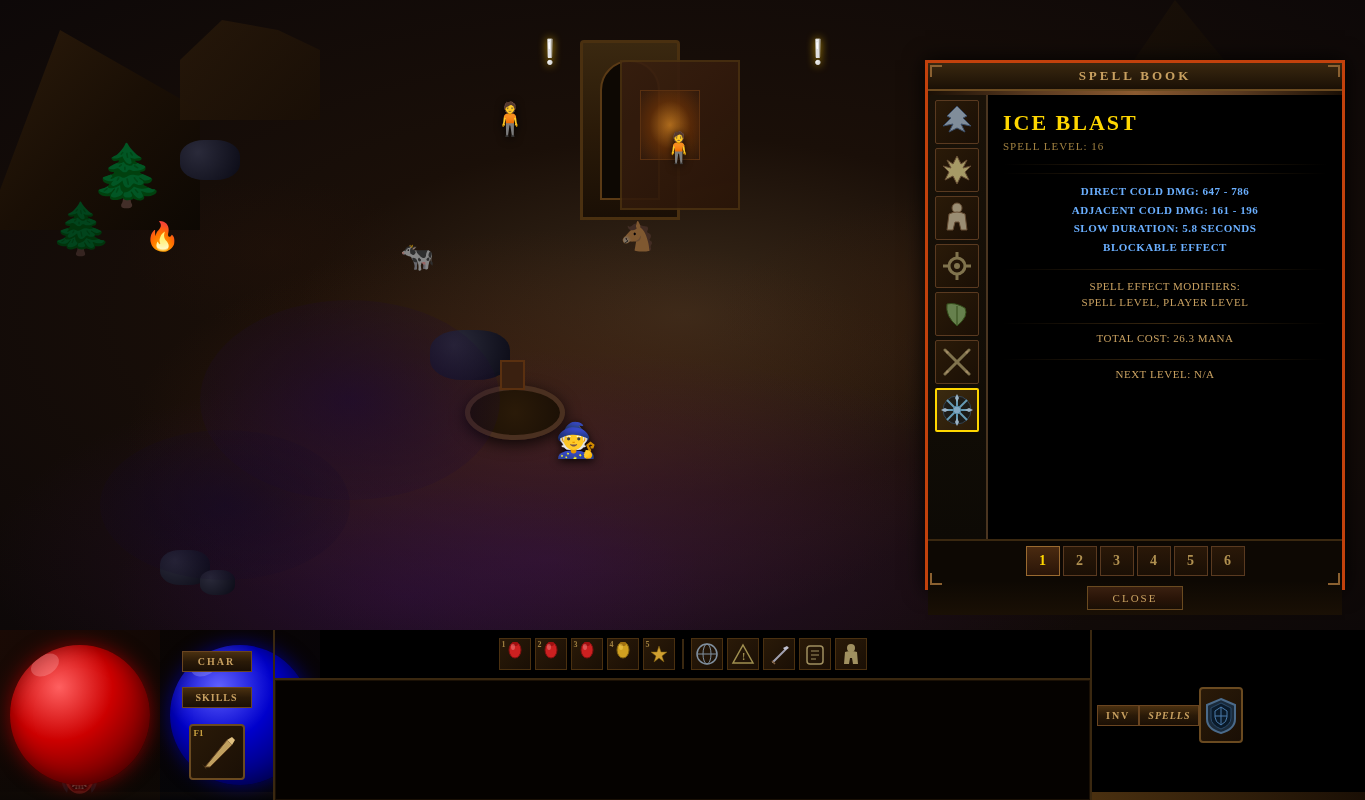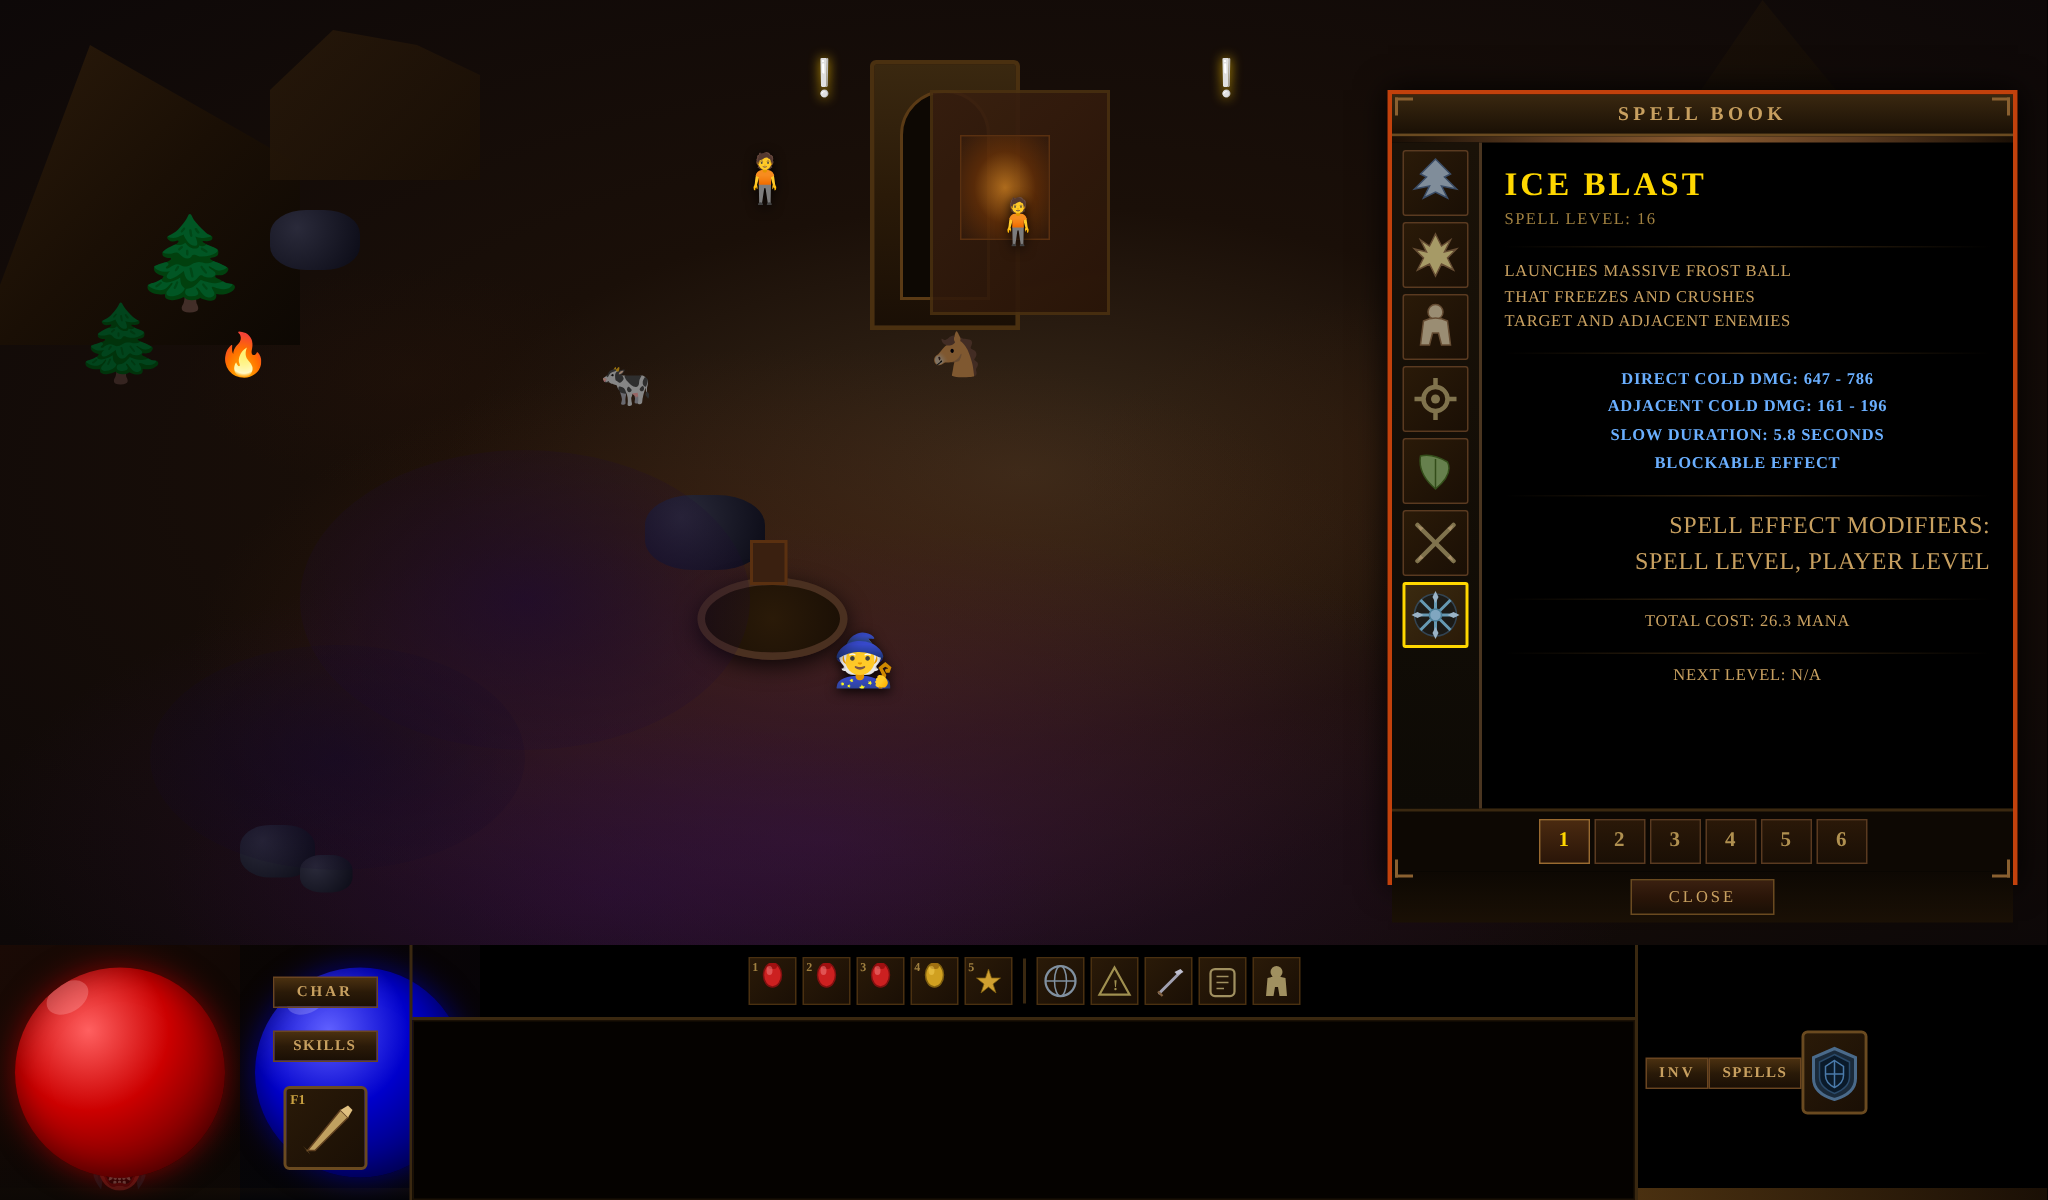--- a/index.html
+++ b/index.html
@@ -303,27 +303,27 @@
       color: #6aafff;
       text-transform: uppercase;
       letter-spacing: 0.5px;
       line-height: 1.7;
       margin-bottom: 12px;
       text-align: center;
       font-weight: bold;
     }
 
     .spell-modifiers {
-      font-size: 16px;
+      font-size: 11px;
       color: #c8a060;
       text-transform: uppercase;
       letter-spacing: 0.5px;
       line-height: 1.5;
       margin-bottom: 12px;
-      text-align: right;
+      text-align: center;
     }
 
     .spell-cost {
       font-size: 11px;
       color: #c8a060;
       text-transform: uppercase;
       letter-spacing: 0.5px;
       margin-bottom: 15px;
       text-align: center;
     }
@@ -651,25 +651,20 @@
         </div>
       </div>
     </div>
 
     <div class="spell-info-panel">
       <div class="spell-name">ICE BLAST</div>
       <div class="spell-level">SPELL LEVEL: 16</div>
 
       <div class="sb-line"></div>
 
-      <div class="spell-description">
-        <span style="white-space:pre-line;">LAUNCHES MASSIVE FROST BALL
-THAT FREEZES AND CRUSHES
-TARGET AND ADJACENT ENEMIES</span>
-      </div>
 
       <div class="sb-line"></div>
 
       <div class="spell-stats">
         <div>DIRECT COLD DMG: 647 - 786</div>
         <div>ADJACENT COLD DMG: 161 - 196</div>
         <div>SLOW DURATION: 5.8 SECONDS</div>
         <div>BLOCKABLE EFFECT</div>
       </div>
 
@@ -810,21 +805,21 @@
         </svg>
       </div>
     </div>
 
     <div class="scroll-area">
     </div>
   </div>
 
   <div class="right-action">
     <button class="hud-btn" style="width:70px;padding:4px 8px;font-size:10px;letter-spacing:2px;">INV</button>
-    <button class="hud-btn" style="width:70px;padding:4px 8px;font-size:10px;letter-spacing:1px;">SPELLS</button>
+    <button class="hud-btn" style="width:70px;padding:4px 8px;font-size:10px;letter-spacing:1px;font-style:italic;">SPELLS</button>
     <div class="skill-btn" style="width:56px;height:56px;">
       <svg width="40" height="40" viewBox="0 0 40 40">
         <path d="M20 4 L34 10 L34 24 Q34 34 20 38 Q6 34 6 24 L6 10 Z" fill="#1a2a3a" stroke="#4a6a8a" stroke-width="2"></path>
         <path d="M20 8 L30 13 L30 23 Q30 30 20 34 Q10 30 10 23 L10 13 Z" fill="#0a1a2a" stroke="#2a4a6a" stroke-width="1"></path>
         <path d="M20 12 L26 16 L26 22 Q26 27 20 30 Q14 27 14 22 L14 16 Z" fill="none" stroke="#4a7aaa" stroke-width="1"></path>
         <line x1="20" y1="12" x2="20" y2="30" stroke="#4a7aaa" stroke-width="1"></line>
         <line x1="14" y1="21" x2="26" y2="21" stroke="#4a7aaa" stroke-width="1"></line>
       </svg>
     </div>
   </div>

